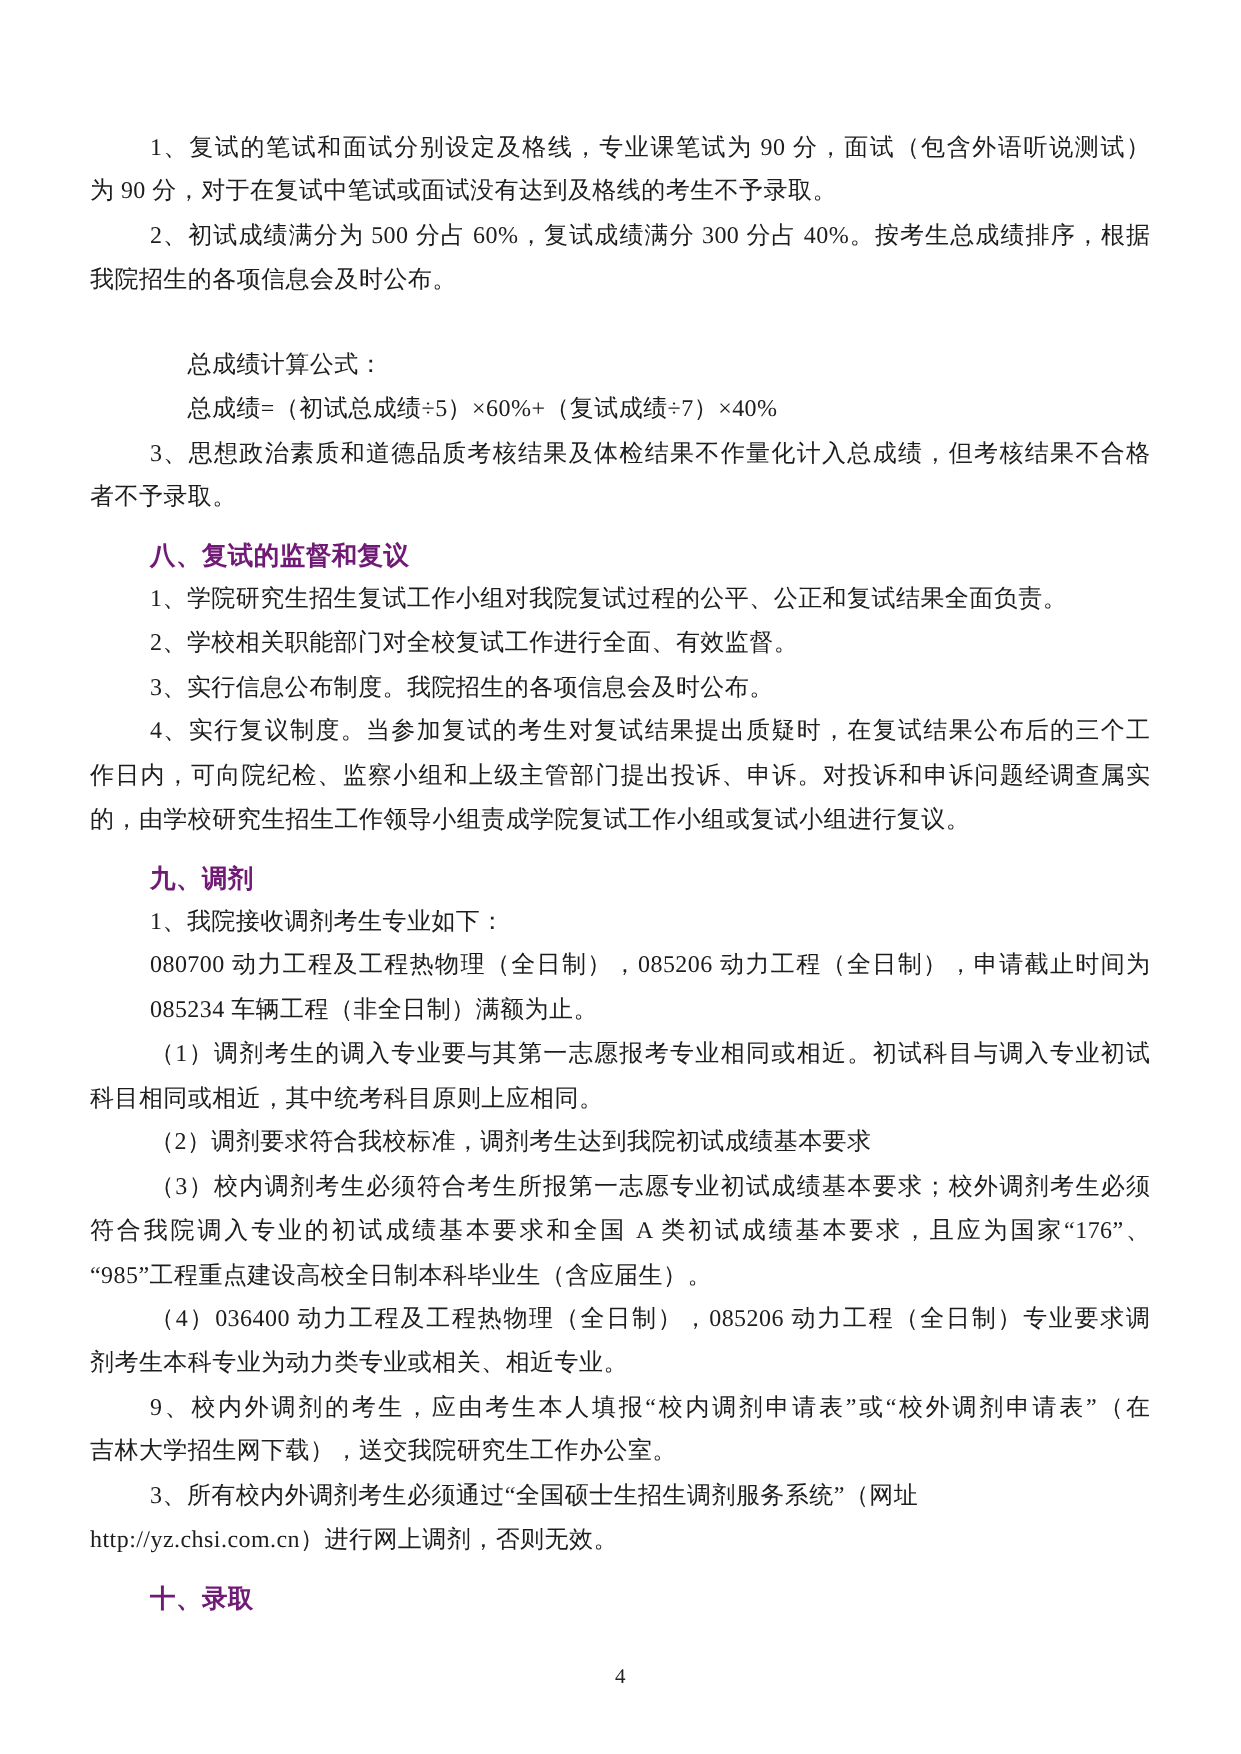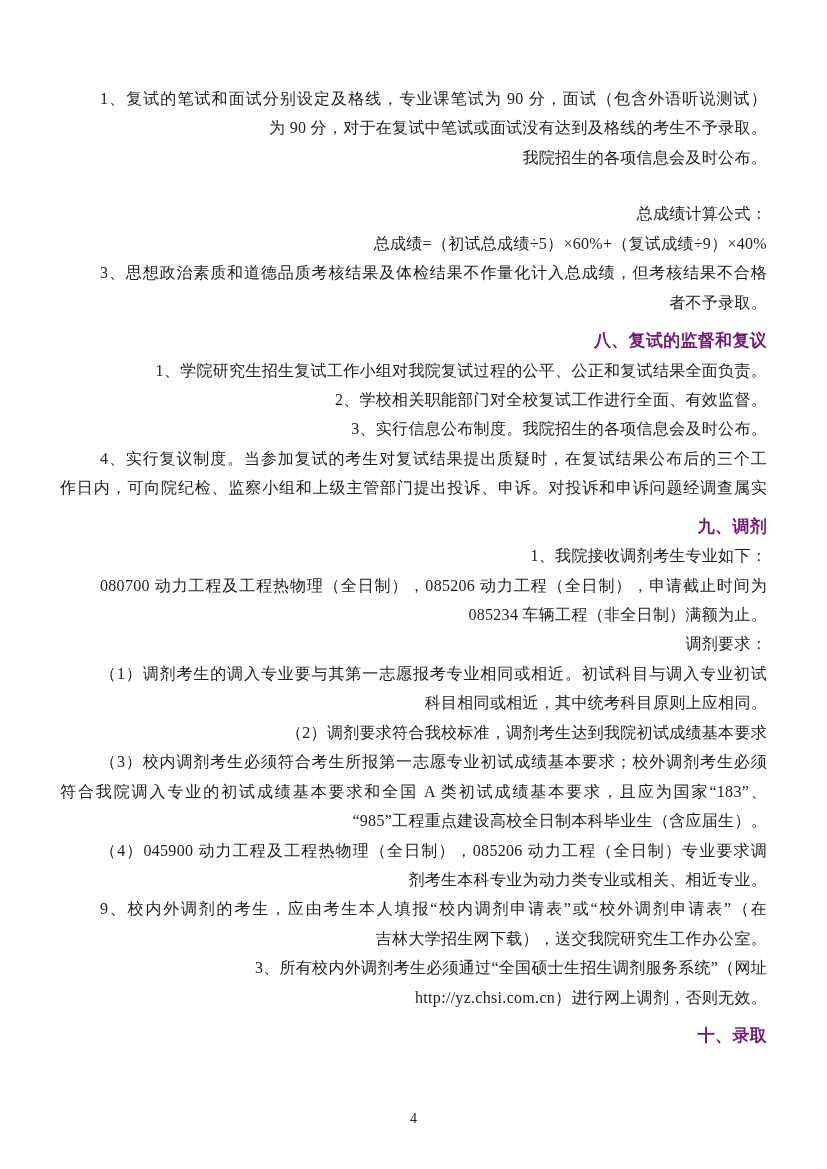--- a/index.html
+++ b/index.html
@@ -21,21 +21,21 @@
     top: 84px;
     left: 60px;
     width: 707px;
   }
   .line {
     font-size: 16px;
     line-height: 29.45px;
     height: 29.45px;
     letter-spacing: 0.3px;
     overflow: hidden;
-    text-align: right;
+    text-align: left;
   }
   
   .i1 { padding-left: 40px; }
   
   .i2 { padding-left: 65px; }
   
   .j {
     text-align: justify;
     text-align-last: justify;
   }
@@ -59,43 +59,44 @@
     color: #222222;
   }
 </style>
 </head>
 <body>
 
 <div class="page">
   <div class="content">
     <div class="line i1 j">1、复试的笔试和面试分别设定及格线，专业课笔试为 90 分，面试（包含外语听说测试）</div>
     <div class="line">为 90 分，对于在复试中笔试或面试没有达到及格线的考生不予录取。</div>
+    <div class="line i1 j">2、初试成绩满分为 500 分占 60%，复试成绩满分 300 分占 40%。按考生总成绩排序，根据</div>
     <div class="line">我院招生的各项信息会及时公布。</div>
     <div class="line i2 sp">总成绩计算公式：</div>
-    <div class="line i2">总成绩=（初试总成绩÷5）×60%+（复试成绩÷9）×40%</div>
+    <div class="line i2">总成绩=（初试总成绩÷5）×60%+（复试成绩÷7）×40%</div>
     <div class="line i1 j">3、思想政治素质和道德品质考核结果及体检结果不作量化计入总成绩，但考核结果不合格</div>
     <div class="line">者不予录取。</div>
     <div class="line i1 h">八、复试的监督和复议</div>
     <div class="line i1">1、学院研究生招生复试工作小组对我院复试过程的公平、公正和复试结果全面负责。</div>
     <div class="line i1">2、学校相关职能部门对全校复试工作进行全面、有效监督。</div>
     <div class="line i1">3、实行信息公布制度。我院招生的各项信息会及时公布。</div>
     <div class="line i1 j">4、实行复议制度。当参加复试的考生对复试结果提出质疑时，在复试结果公布后的三个工</div>
     <div class="line j">作日内，可向院纪检、监察小组和上级主管部门提出投诉、申诉。对投诉和申诉问题经调查属实</div>
+    <div class="line">的，由学校研究生招生工作领导小组责成学院复试工作小组或复试小组进行复议。</div>
     <div class="line i1 h">九、调剂</div>
     <div class="line i1">1、我院接收调剂考生专业如下：</div>
     <div class="line i1 j">080700 动力工程及工程热物理（全日制），085206 动力工程（全日制），申请截止时间为</div>
     <div class="line i1">085234 车辆工程（非全日制）满额为止。</div>
-    <div class="line i1">调剂要求：</div>
     <div class="line i1 j">（1）调剂考生的调入专业要与其第一志愿报考专业相同或相近。初试科目与调入专业初试</div>
     <div class="line">科目相同或相近，其中统考科目原则上应相同。</div>
     <div class="line i1">（2）调剂要求符合我校标准，调剂考生达到我院初试成绩基本要求</div>
     <div class="line i1 j">（3）校内调剂考生必须符合考生所报第一志愿专业初试成绩基本要求；校外调剂考生必须</div>
-    <div class="line j">符合我院调入专业的初试成绩基本要求和全国 A 类初试成绩基本要求，且应为国家“183”、</div>
+    <div class="line j">符合我院调入专业的初试成绩基本要求和全国 A 类初试成绩基本要求，且应为国家“176”、</div>
     <div class="line">“985”工程重点建设高校全日制本科毕业生（含应届生）。</div>
-    <div class="line i1 j">（4）045900 动力工程及工程热物理（全日制），085206 动力工程（全日制）专业要求调</div>
+    <div class="line i1 j">（4）036400 动力工程及工程热物理（全日制），085206 动力工程（全日制）专业要求调</div>
     <div class="line">剂考生本科专业为动力类专业或相关、相近专业。</div>
     <div class="line i1 j">9、校内外调剂的考生，应由考生本人填报“校内调剂申请表”或“校外调剂申请表”（在</div>
     <div class="line">吉林大学招生网下载），送交我院研究生工作办公室。</div>
     <div class="line i1">3、所有校内外调剂考生必须通过“全国硕士生招生调剂服务系统”（网址</div>
     <div class="line">http://yz.chsi.com.cn）进行网上调剂，否则无效。</div>
     <div class="line i1 h">十、录取</div>
   </div>
   <div class="pagenum">4</div>
 </div>
 

